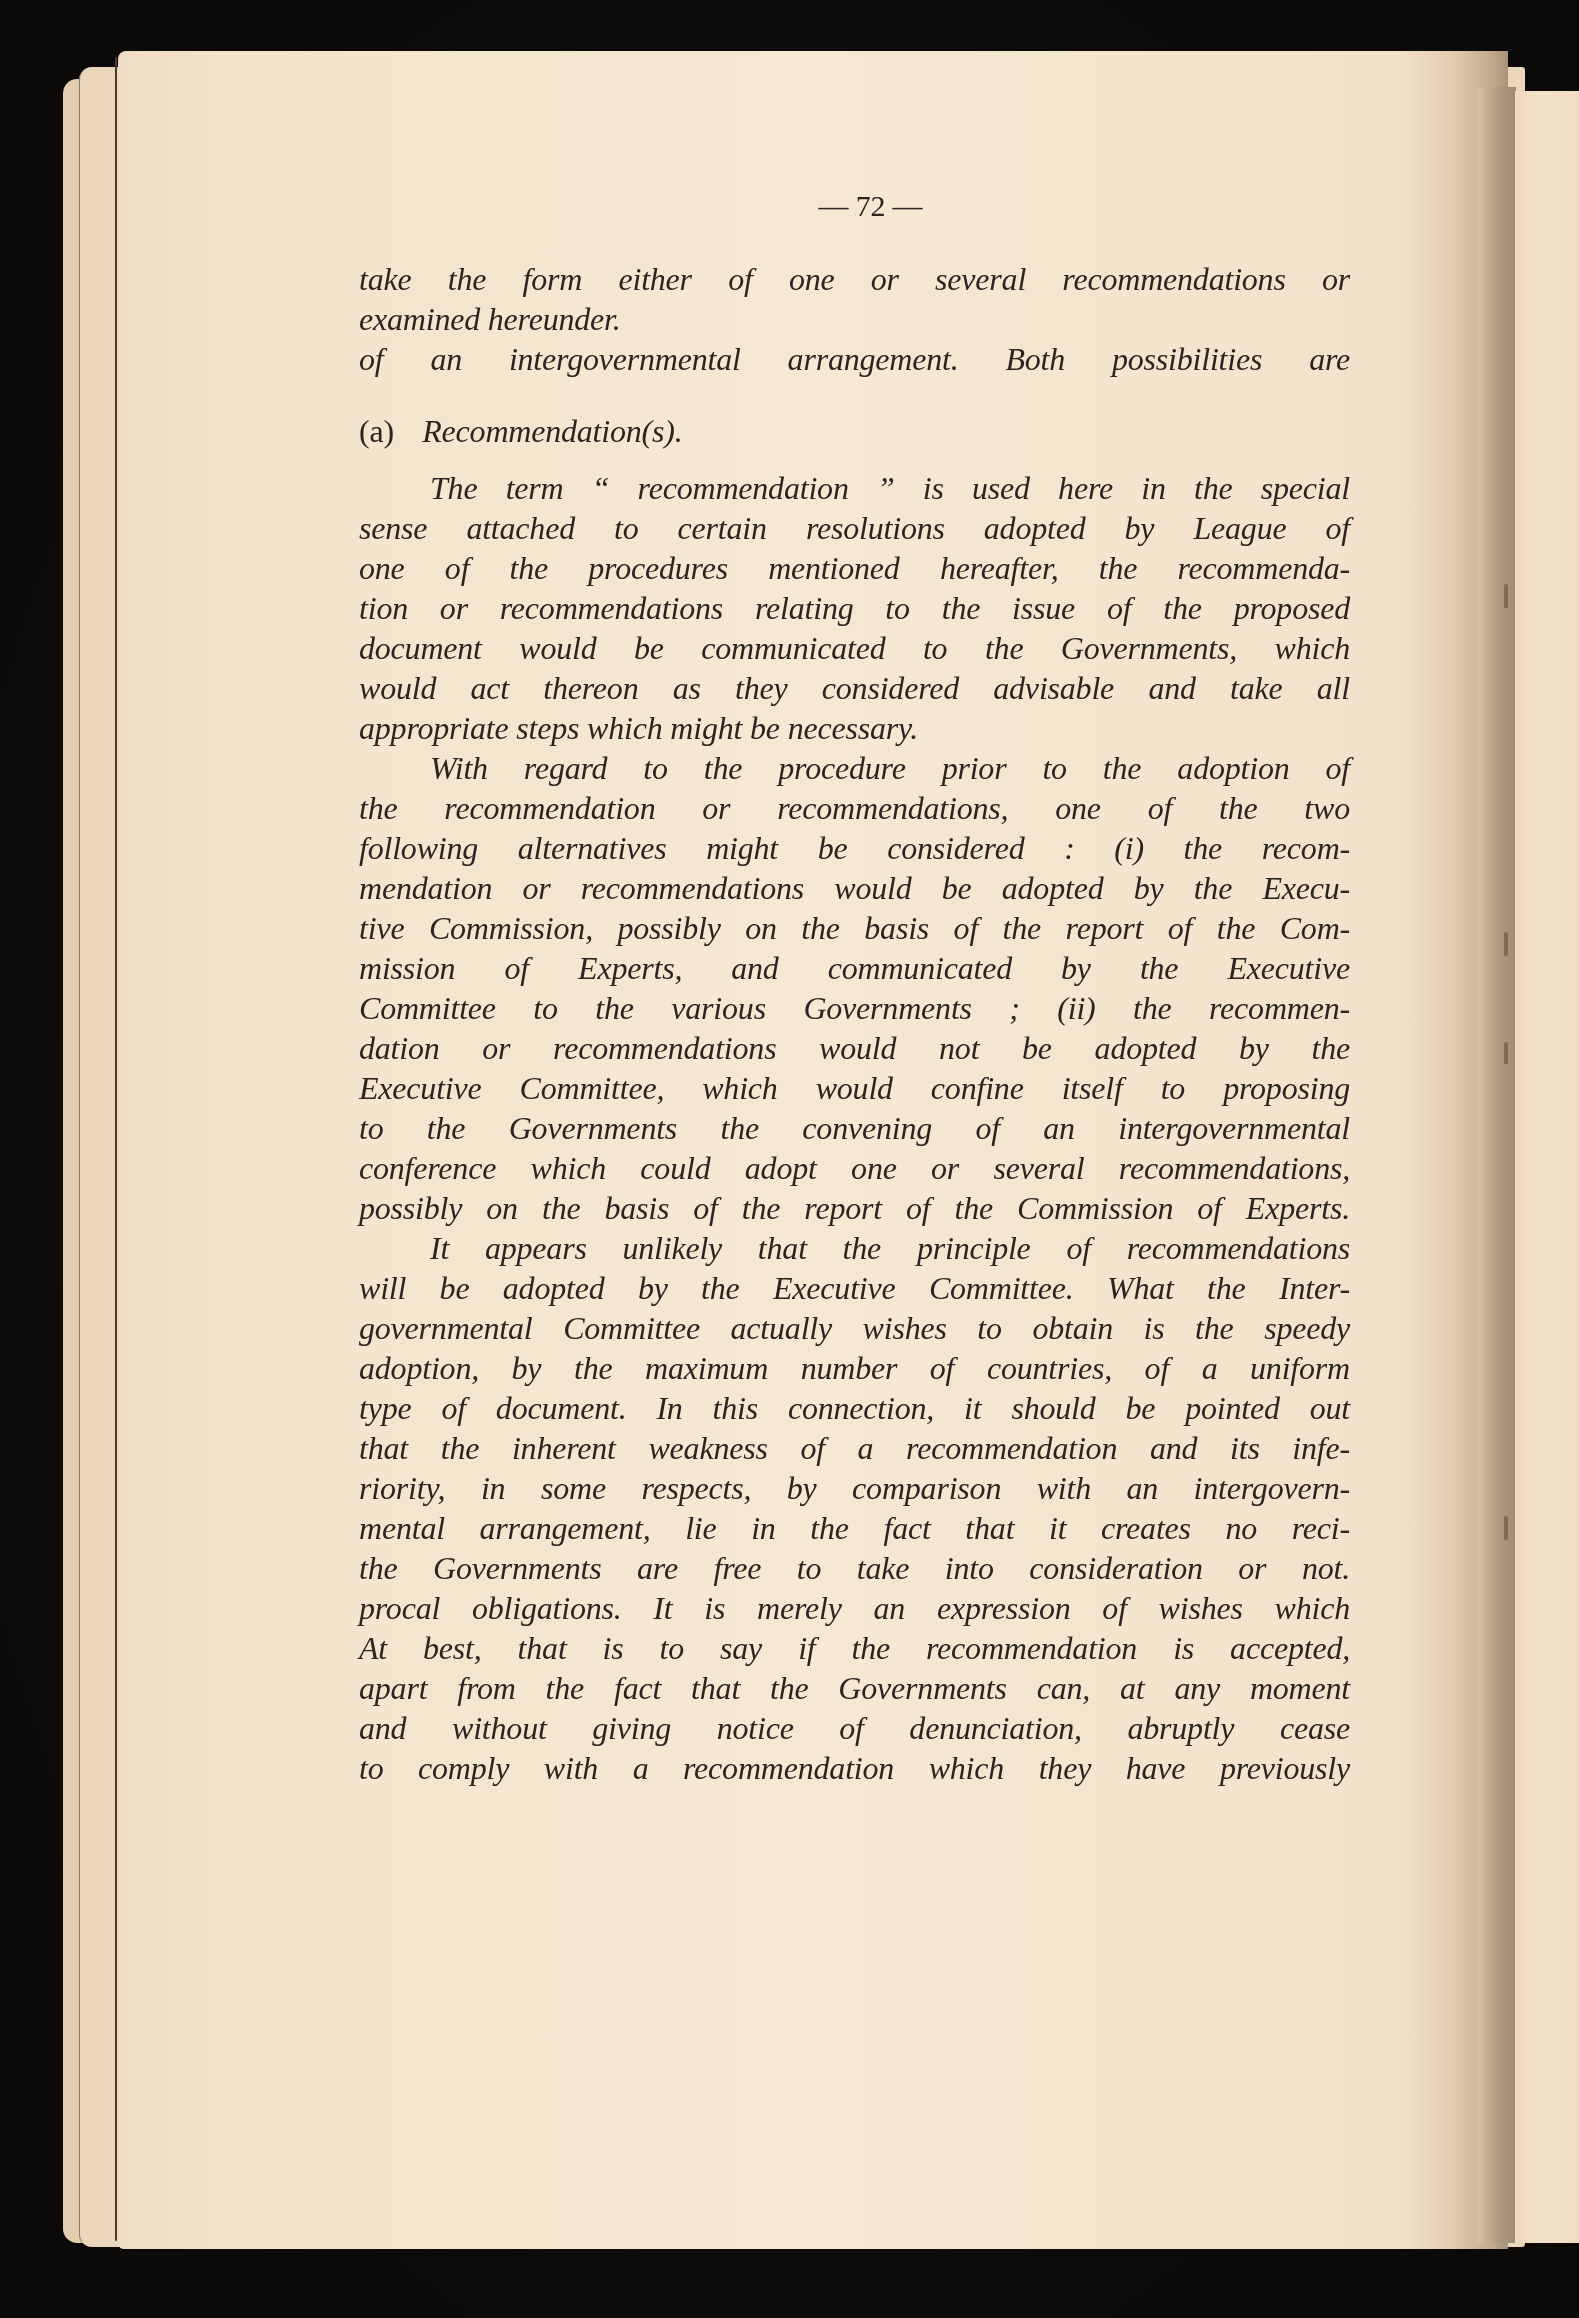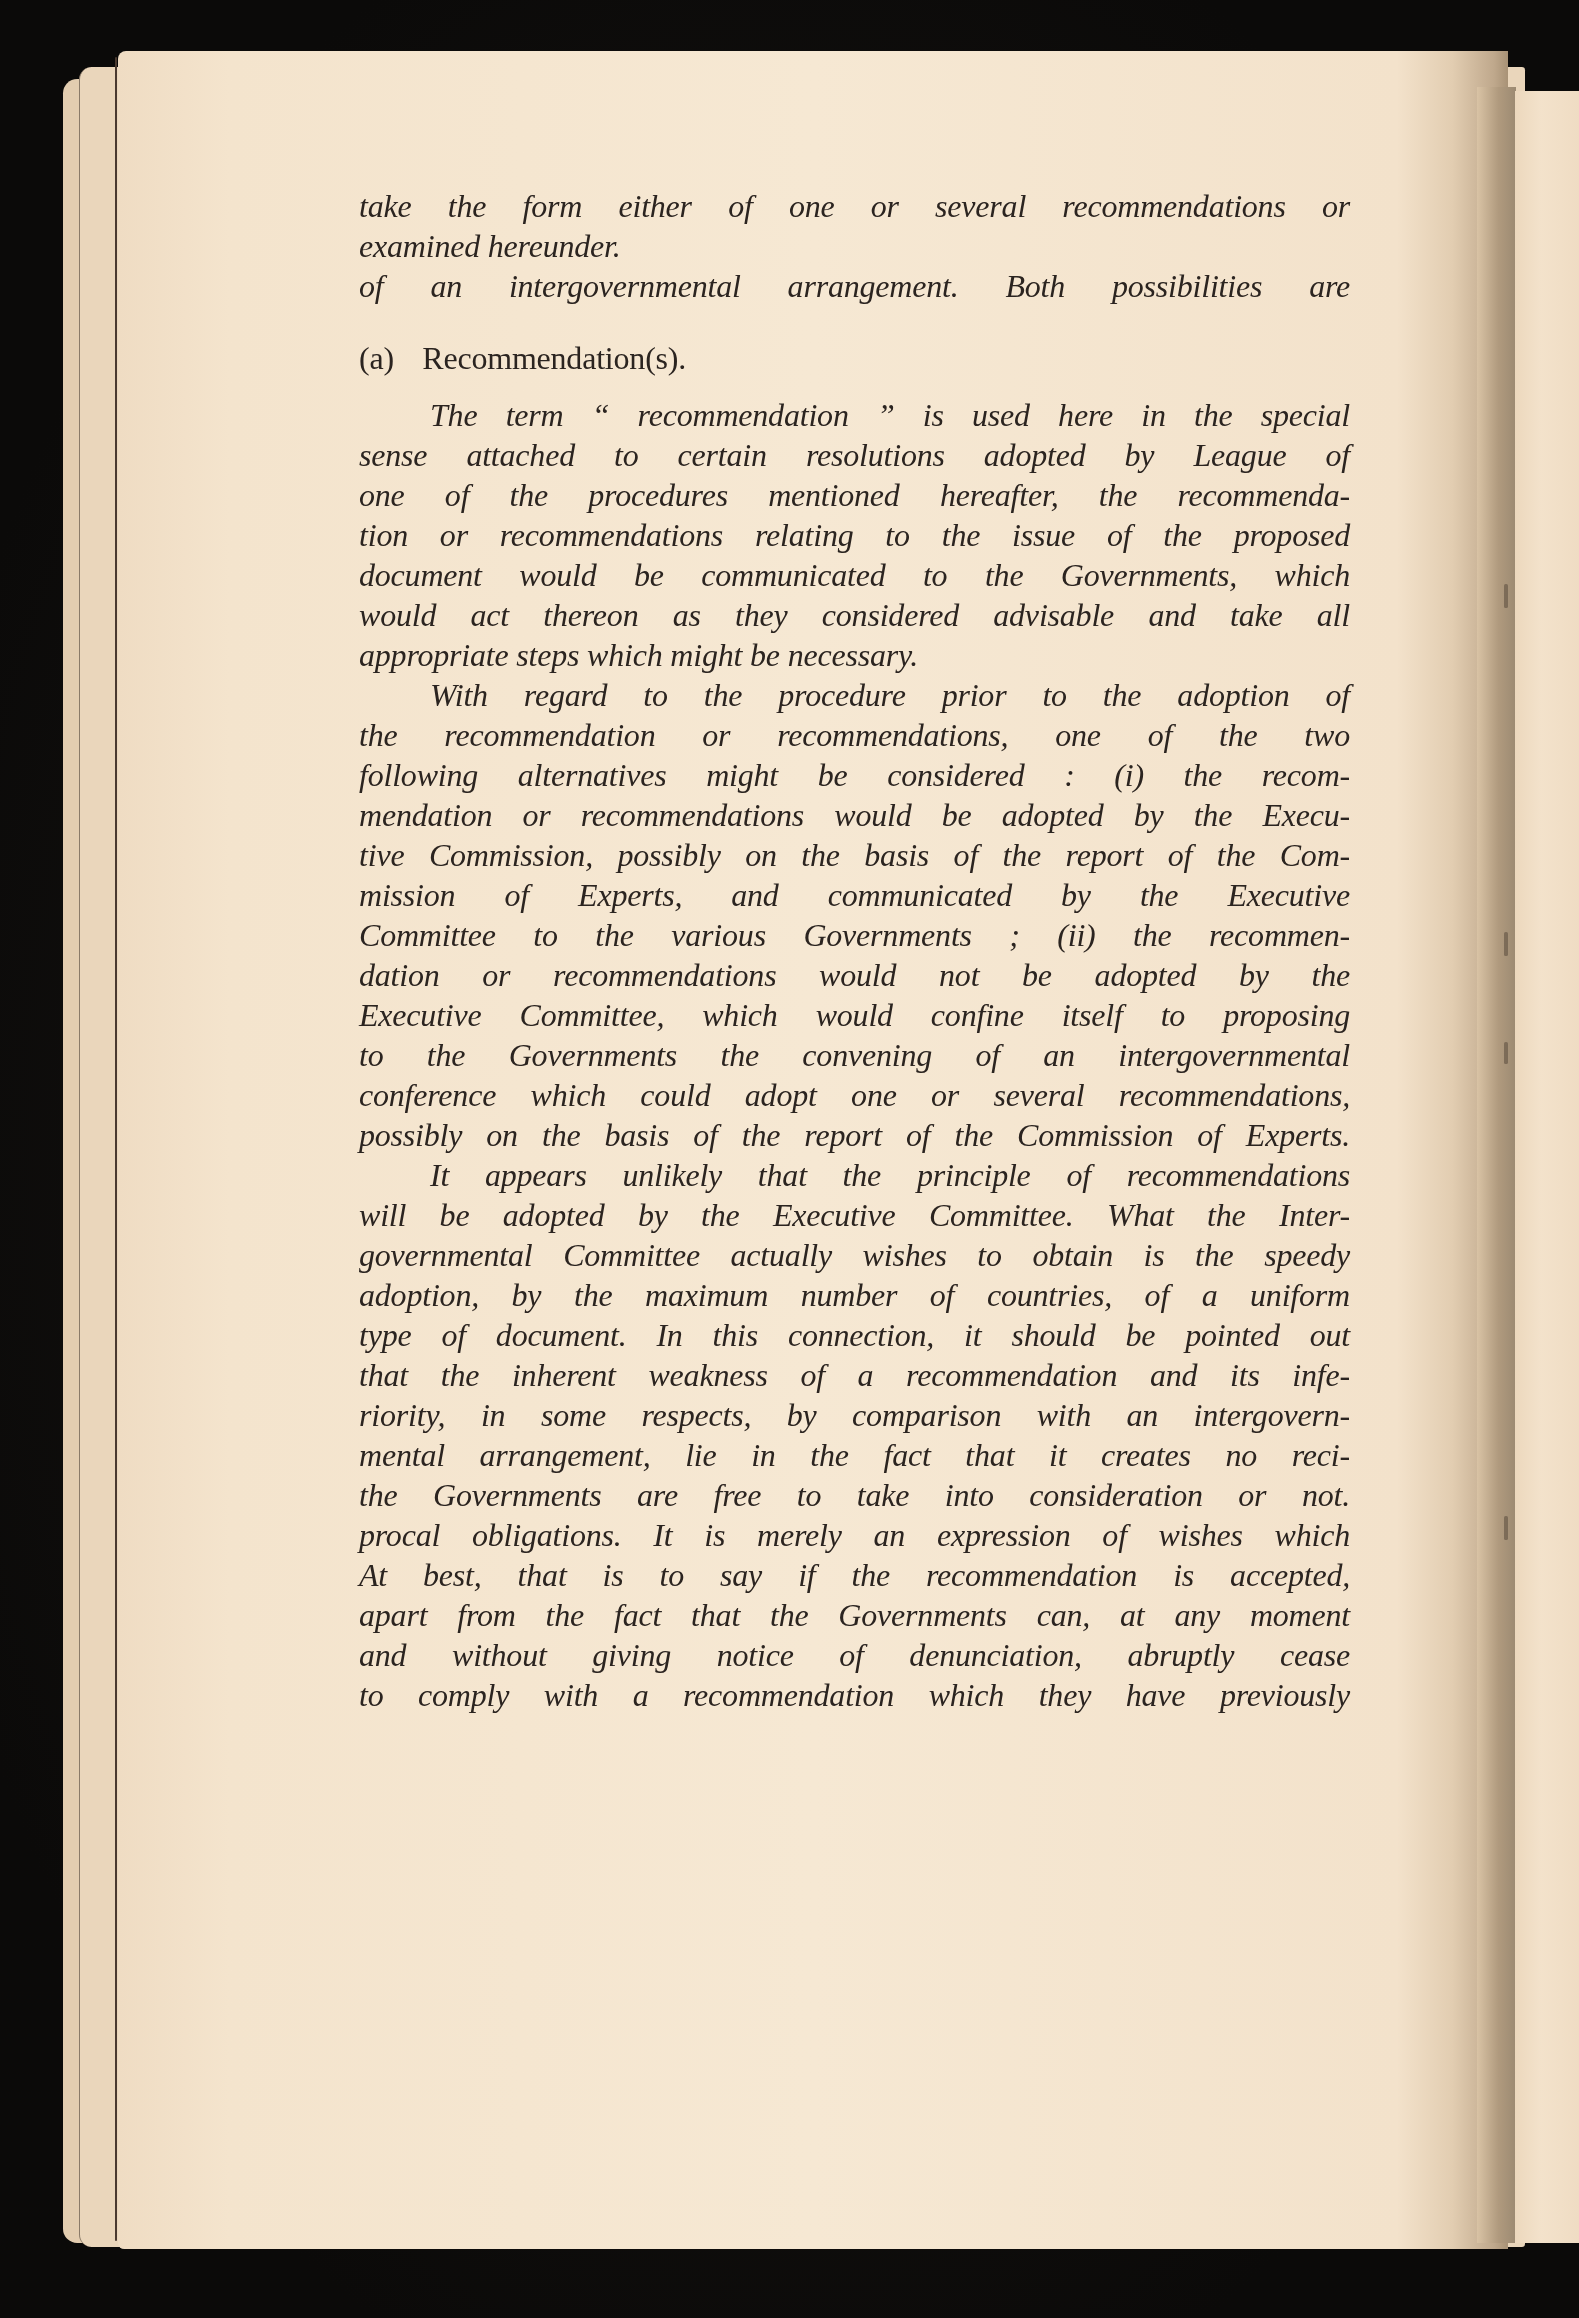--- a/index.html
+++ b/index.html
@@ -46,40 +46,41 @@
   }
   .pagenum {
     text-align: center; font-size: 30px; margin: 0 0 33px 0; color: #2b2420;
     padding-left: 32px;
   }
   p { margin: 0; text-align: justify; text-align-last: auto; }
   .line { display: block; text-align: justify; text-align-last: justify; white-space: nowrap; font-style: italic; }
   .line.last { text-align-last: left; }
   .indent { padding-left: 71px; }
   .heading { margin: 32px 0 17.4px 0; font-size: 32px; }
-  .heading .italic { margin-left: 20.5px; }
+  .heading .italic { font-style: italic; margin-left: 20.5px; }
   .mark { position: absolute; background: #5a4a3c; border-radius: 1.6px; opacity: .55; }
 </style>
 </head>
 <body>
 
 <div class="backdrop"></div>
 <div class="edge-back"></div>
 <div class="edge-mid"></div>
 <div class="page"></div>
 <div class="edge-front-line"></div>
 <div class="gutter"></div>
 <div class="next-page"></div>
 
 <div class="mark" style="left:1504px;top:584px;width:4px;height:24px"></div>
 <div class="mark" style="left:1504px;top:932px;width:4px;height:24px"></div>
 <div class="mark" style="left:1504px;top:1042px;width:4px;height:22px"></div>
 <div class="mark" style="left:1504px;top:1516px;width:4px;height:24px"></div>
 
 <div class="text-block">
+  <div class="pagenum">— 72 —</div>
 
   <p>
     <span class="line">take the form either of one or several recommendations or</span>
     <span class="line last">examined hereunder.</span>
     <span class="line">of an intergovernmental arrangement.  Both possibilities are</span>
   </p>
 
   <div class="heading">
     <span>(a)</span>
     <span class="italic">Recommendation(s).</span>

